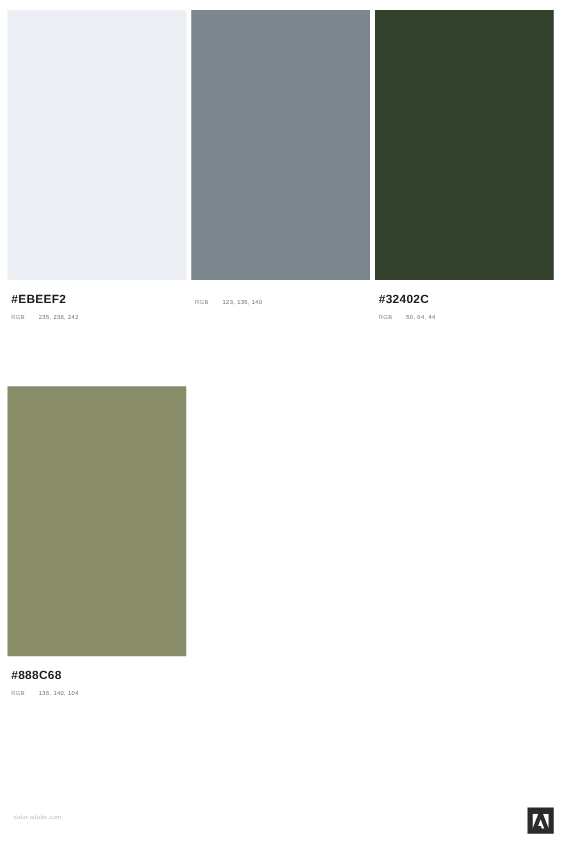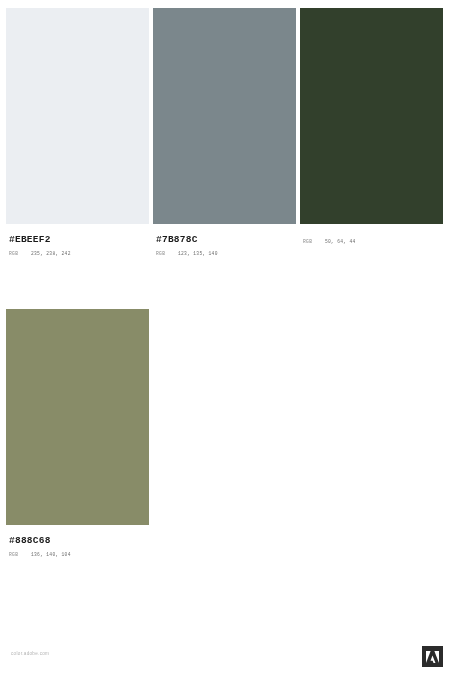--- a/index.html
+++ b/index.html
@@ -32,21 +32,20 @@
     display: block;
   }
   .swatch-chip {
     width: 143px;
     height: 216px;
     display: block;
   }
   .swatch-meta {
     padding-top: 10px;
     padding-left: 3px;
-    font-family: Liberation Mono, monospace;
   }
   .swatch-hex {
     font-size: 9.5px;
     font-weight: bold;
     color: #1b1b1b;
     letter-spacing: 0.25px;
     line-height: 12px;
     display: block;
   }
   .swatch-rgb-line {
@@ -110,31 +109,31 @@
         <div class="swatch-rgb-line">
           <span class="swatch-rgb-label">RGB</span>
           <span class="swatch-rgb-value">235, 238, 242</span>
         </div>
       </div>
     </div>
 
     <div class="swatch-cell">
       <div class="swatch-chip" style="background:#7B878C"></div>
       <div class="swatch-meta">
-        <span class="swatch-hex">#7B878C</span>
         <div class="swatch-rgb-line">
           <span class="swatch-rgb-label">RGB</span>
           <span class="swatch-rgb-value">123, 135, 140</span>
         </div>
       </div>
     </div>
 
     <div class="swatch-cell">
       <div class="swatch-chip" style="background:#32402C"></div>
       <div class="swatch-meta">
+        <span class="swatch-hex">#32402C</span>
         <div class="swatch-rgb-line">
           <span class="swatch-rgb-label">RGB</span>
           <span class="swatch-rgb-value">50, 64, 44</span>
         </div>
       </div>
     </div>
 
   </div>
 
   <div class="row row-2">

